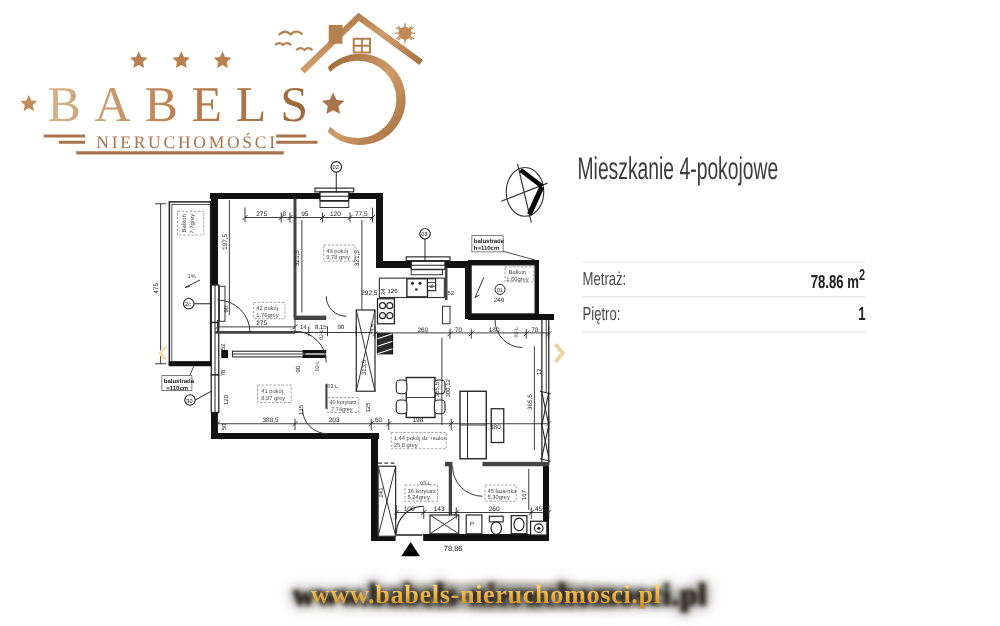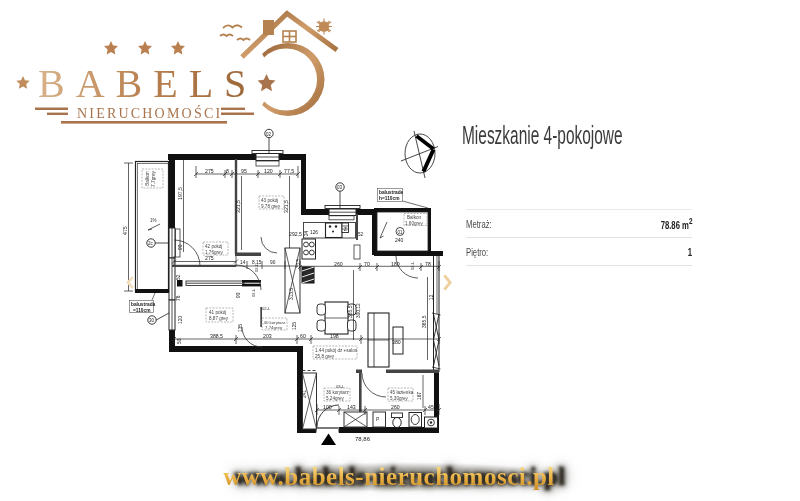--- a/index.html
+++ b/index.html
@@ -1,31 +1,31 @@
 <!DOCTYPE html>
 <html><head>
 <meta charset="utf-8">
 <style>
 html,body{margin:0;padding:0;width:800px;height:501px;background:#fff;overflow:hidden;
  font-family:"Liberation Sans",sans-serif;position:relative}
 .abs{position:absolute}
 #title{left:462px;top:121px;font-size:25px;color:#3b3b3b;transform:scaleX(0.618);transform-origin:0 0;white-space:nowrap}
 #tbl{left:466px;top:209px;width:226px}
-.row{height:27px;border-bottom:1px solid #e3e3e3;font-size:11px;color:#4a4a4a;
+.row{height:27px;border-bottom:1px solid #e3e3e3;font-size:15px;color:#4a4a4a;
  display:flex;align-items:center;justify-content:space-between}
 .row span{transform:scaleX(0.7);transform-origin:0 50%}
 .row b{color:#222;transform:scaleX(0.7);transform-origin:100% 50%}
 #urlglow{left:175px;top:457px;width:452px;height:40px;
  background:radial-gradient(ellipse 50% 52% at 50% 50%, rgba(90,84,72,0.5) 0%, rgba(95,90,78,0.32) 45%, rgba(110,105,92,0) 72%)}
 #urlsh{left:0;width:800px;top:463px;font-family:"Liberation Serif",serif;font-weight:bold;
  font-size:25px;letter-spacing:0.5px;text-align:center;color:rgba(42,38,30,1);
  text-shadow:0 0 2px rgba(42,38,30,1),0 0 5px rgba(42,38,30,.9),0 0 9px rgba(55,50,40,.7),0 0 14px rgba(70,64,52,.5);
  filter:blur(1.5px)}
 #urltxt{left:0;width:778px;top:463px;font-family:"Liberation Serif",serif;font-weight:bold;
- font-size:25px;letter-spacing:0.5px;text-align:center;
+ font-size:21px;letter-spacing:0.5px;text-align:center;
  background:linear-gradient(#f8dd85 10%,#e8ae41 55%,#cd9229 90%);
  -webkit-background-clip:text;background-clip:text;color:transparent}
 </style>
 </head>
 <body>
 
 <svg class="abs" style="left:0;top:0" width="345" height="135" viewBox="0 0 345 135">
  <defs>
   <linearGradient id="gw" x1="0" y1="0" x2="1" y2="0">
    <stop offset="0" stop-color="#d8b289"></stop>

